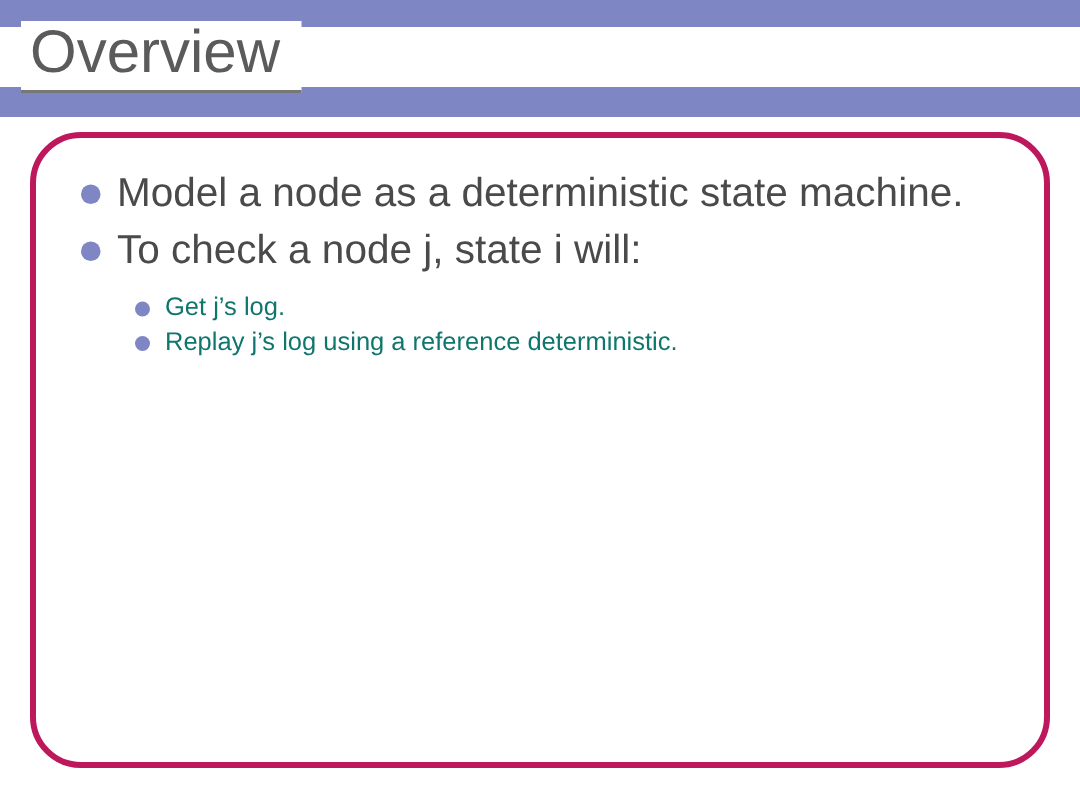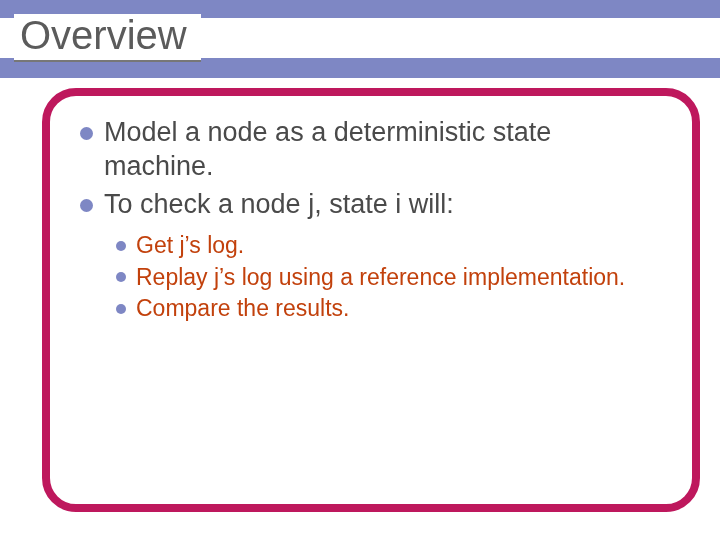--- a/index.html
+++ b/index.html
@@ -37,24 +37,23 @@
     border-bottom: 2px solid #777;
     z-index: 2;
     line-height: 1.05;
   }
   .content-box {
     position: absolute;
     top: 88px;
     left: 20px;
     right: 20px;
     bottom: 28px;
-    border: 8px solid #be185d;
+    border: 4px solid #be185d;
     border-radius: 34px;
     padding: 20px 28px 18px 30px;
-    margin-left: 22px;
   }
   .list {
     list-style: none;
   }
   .list > li {
     position: relative;
     padding-left: 24px;
     font-size: 27px;
     color: #4a4a4a;
     line-height: 1.25;
@@ -71,22 +70,22 @@
     background: #7e87c4;
   }
   .sublist {
     list-style: none;
     margin-top: 10px;
     margin-left: 36px;
   }
   .sublist > li {
     position: relative;
     padding-left: 20px;
-    font-size: 23px;
-    color: #c2410c;
+    font-size: 17px;
+    color: #0f766e;
     line-height: 1.28;
     margin-bottom: 2px;
   }
   .sublist > li::before {
     content: "";
     position: absolute;
     left: 0;
     top: 0.42em;
     width: 10px;
     height: 10px;
@@ -109,20 +108,17 @@
       </li>
       <li>
         <span>To check a node j, state i will:</span>
       </li>
     </ul>
     <ul class="sublist">
       <li>
         <span>Get j’s log.</span>
       </li>
       <li>
-        <span>Replay j’s log using a reference implementation.</span>
-      </li>
-      <li>
-        <span>Compare the results.</span>
+        <span>Replay j’s log using a reference deterministic.</span>
       </li>
     </ul>
   </div>
 </div>
 
 </body></html>

